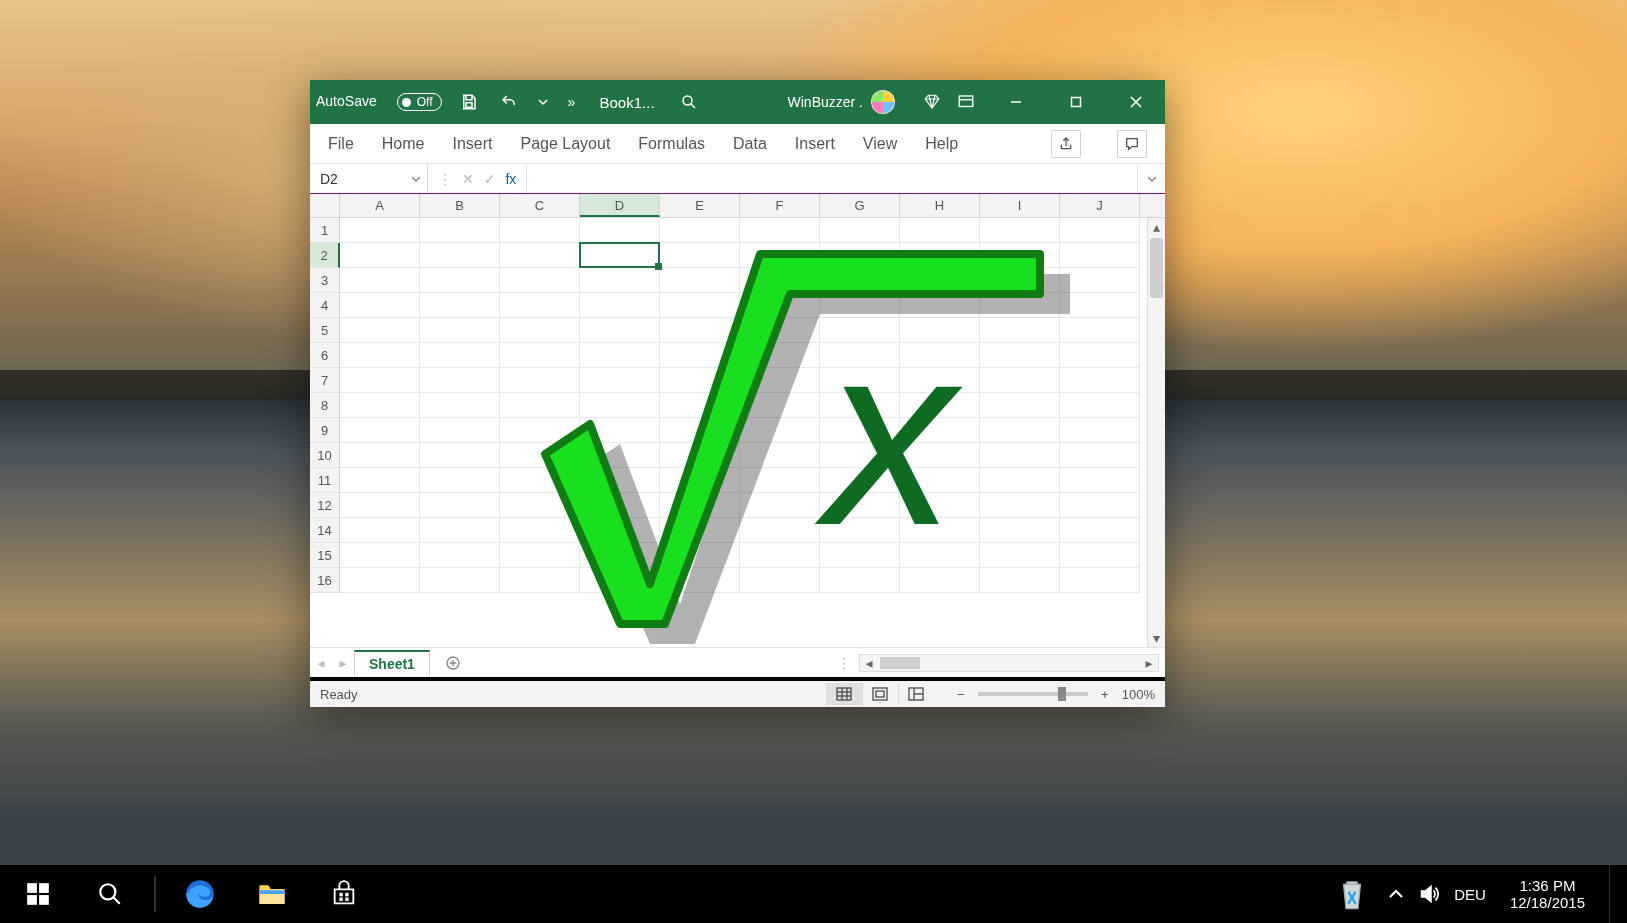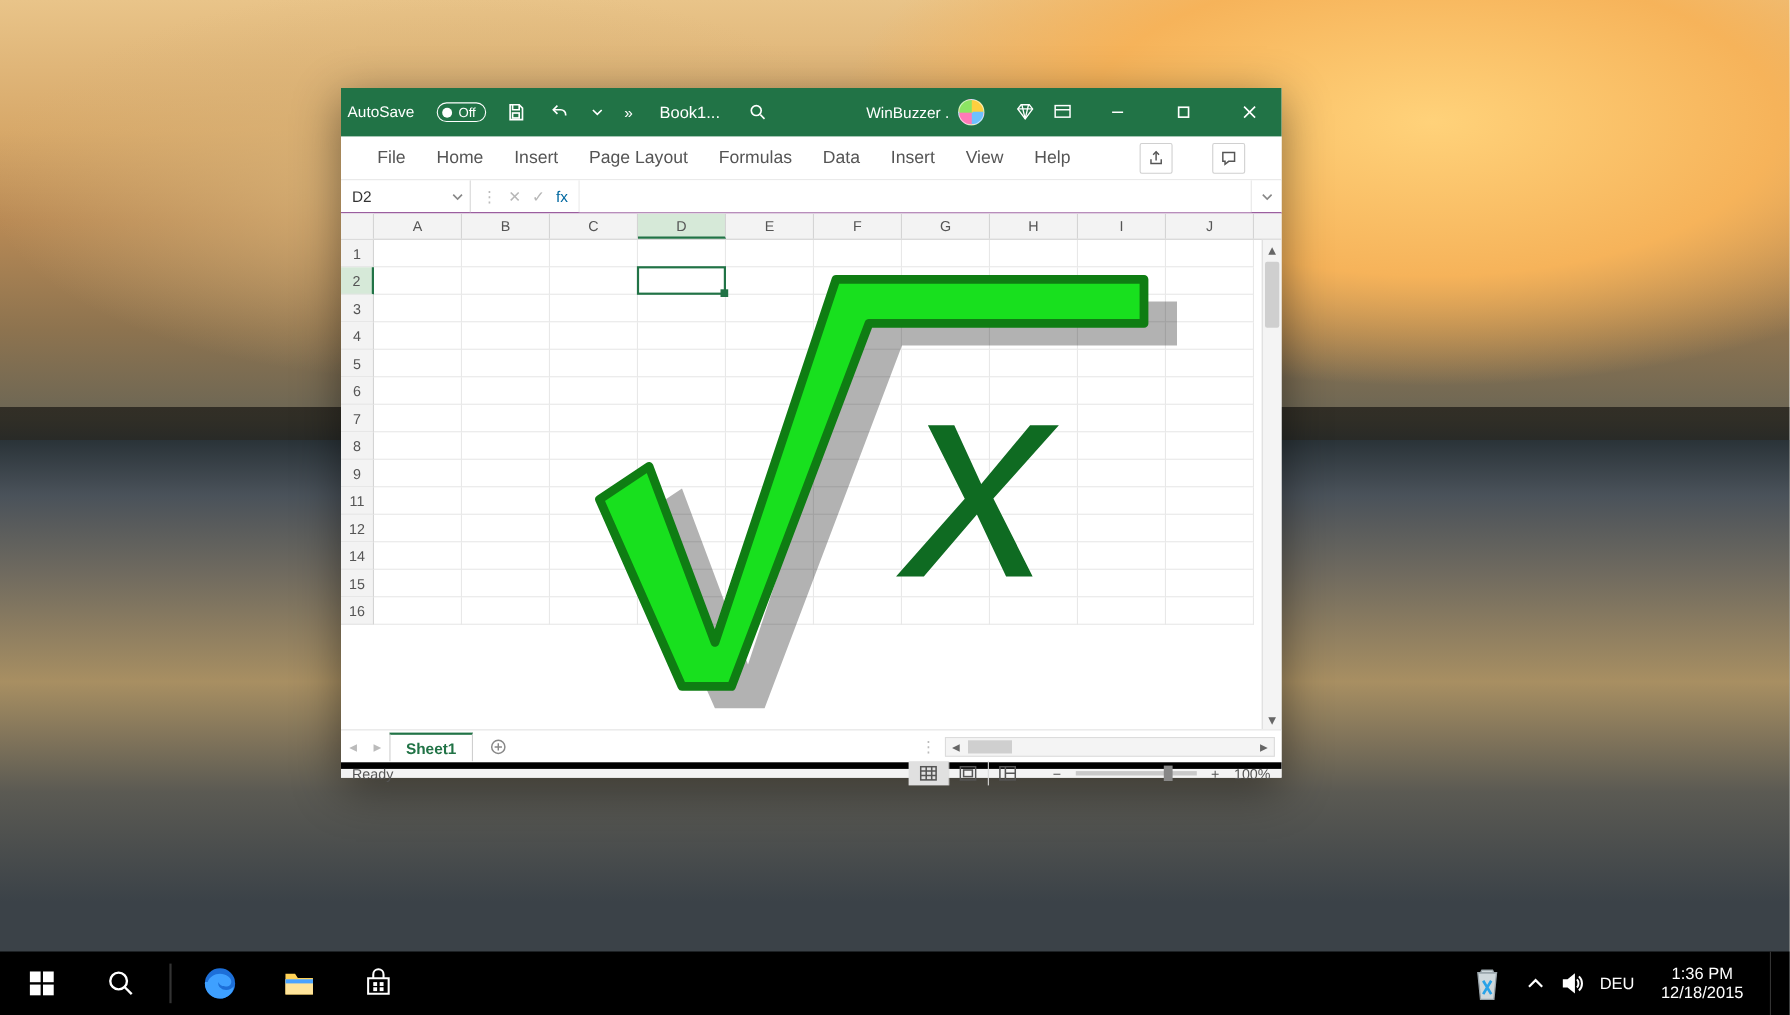--- a/index.html
+++ b/index.html
@@ -48,21 +48,21 @@
 .titlebar .user { margin-left: auto; display:flex; align-items:center; gap:8px;}
 .avatar { width:24px; height:24px; border-radius:50%;
   background: conic-gradient(#ffcf3f 0 25%, #6ec1ff 0 50%, #ff7ab8 0 75%, #8ce563 0);
   border:1px solid rgba(255,255,255,.6);
 }
 .winbtn { width:46px; height:44px; display:flex; align-items:center; justify-content:center; cursor:pointer;}
 
 
 .ribbon-tabs {
   height: 40px; background:#fff; border-bottom:1px solid #e2e2e2;
-  display:flex; align-items:center; padding:0 33px; gap:28px; font-size:16px; color:#555;
+  display:flex; align-items:center; padding:0 18px; gap:28px; font-size:16px; color:#555;
 }
 .ribbon-tabs .tab { cursor:pointer; }
 .ribbon-tabs .spacer{flex:1;}
 .ribbon-tabs .tiny-btn{width:30px;height:28px;border:1px solid #d0d0d0;border-radius:2px;display:flex;align-items:center;justify-content:center;cursor:pointer;}
 
 
 .formula-row {
   height: 30px; display:flex; align-items:stretch; border-bottom:1px solid #701a75; background:#fff;
 }
 .name-box { width:118px; display:flex; align-items:center; padding:0 10px; border-right:1px solid #d7d7d7; position:relative; font-size:14px;}
@@ -100,21 +100,21 @@
 .sheet-tabs .navbtn{width:22px; text-align:center; color:#bbb; cursor:pointer;}
 .sheet-tabs .tab{padding:4px 14px; border:1px solid #cfcfcf; border-bottom:none; background:#fff; color:#217346; font-weight:600; cursor:pointer; border-top:2px solid #217346; margin-bottom:-1px;}
 .sheet-tabs .add{width:26px;height:26px;border-radius:50%;display:flex;align-items:center;justify-content:center;color:#888;cursor:pointer;margin-left:10px;}
 .sheet-tabs .drag{margin-left:auto; color:#bbb; padding:0 8px;}
 .sheet-tabs .hscroll{flex:0 0 300px; height:18px; display:flex; align-items:center; border:1px solid #dcdcdc; background:#f4f4f4; margin-right:6px;}
 .sheet-tabs .hscroll .l,.sheet-tabs .hscroll .r{width:18px;text-align:center;color:#666;cursor:pointer;}
 .sheet-tabs .hscroll .track{flex:1; position:relative; height:100%;}
 .sheet-tabs .hscroll .thumb{position:absolute; left:2px; top:2px; bottom:2px; width:40px; background:#cfcfcf;}
 
 
-.statusbar{height:14px; background:#f3f3f3; border-top:6px solid #000000; display:flex; align-items:center; padding:0 10px; font-size:13px; color:#555; gap:10px;}
+.statusbar{height:30px; background:#f3f3f3; border-top:4px solid #000000; display:flex; align-items:center; padding:0 10px; font-size:13px; color:#555; gap:10px;}
 .statusbar .views{margin-left:auto; display:flex; gap:0;}
 .viewbtn{width:36px;height:22px;display:flex;align-items:center;justify-content:center;cursor:pointer;border-left:1px solid #dcdcdc;}
 .viewbtn:first-child{border-left:none;}
 .viewbtn.active{background:#e0e0e0;}
 .zoom{display:flex; align-items:center; gap:8px; margin-left:8px;}
 .zoom .slider{width:110px;height:4px;background:#c9c9c9;position:relative;}
 .zoom .slider .knob{position:absolute; right:22px; top:-5px; width:8px;height:14px;background:#888;}
 .zoom .pm{cursor:pointer; width:18px; text-align:center;}
 
 
@@ -385,20 +385,33 @@
               <div class="cell"></div>
               <div class="cell"></div>
               <div class="cell"></div>
               <div class="cell"></div>
               <div class="cell"></div>
               <div class="cell"></div>
               <div class="cell"></div>
               <div class="cell"></div>
             </div>
             <div class="row">
+              <div class="row-h">10</div>
+              <div class="cell"></div>
+              <div class="cell"></div>
+              <div class="cell"></div>
+              <div class="cell"></div>
+              <div class="cell"></div>
+              <div class="cell"></div>
+              <div class="cell"></div>
+              <div class="cell"></div>
+              <div class="cell"></div>
+              <div class="cell"></div>
+            </div>
+            <div class="row">
               <div class="row-h">11</div>
               <div class="cell"></div>
               <div class="cell"></div>
               <div class="cell"></div>
               <div class="cell"></div>
               <div class="cell"></div>
               <div class="cell"></div>
               <div class="cell"></div>
               <div class="cell"></div>
               <div class="cell"></div>

